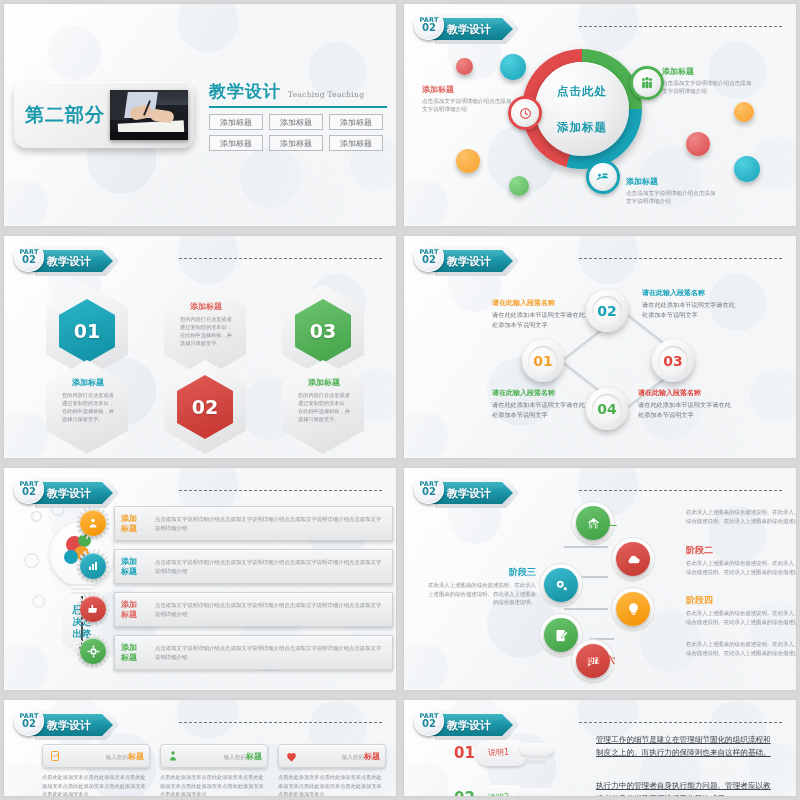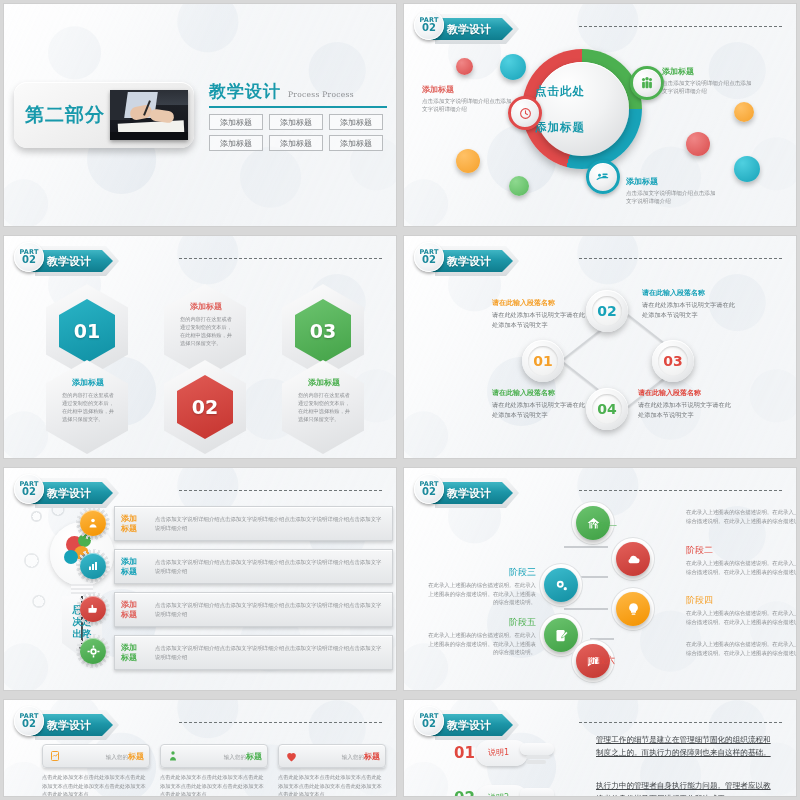--- a/index.html
+++ b/index.html
@@ -107,21 +107,21 @@
     display:flex;align-items:center;justify-content:center;font-size:8px;color:#6d7073;}
 
   
   .donut-wrap{position:absolute;left:118px;top:45px;width:120px;height:120px;}
   .donut{position:absolute;inset:0;border-radius:50%;
     background:conic-gradient(#4cb050 0deg 90deg,#17a2b8 90deg 195deg,#e04a4a 195deg 360deg);
     box-shadow:0 4px 9px rgba(0,0,0,.26);}
   .donut-hole{position:absolute;left:13px;top:13px;right:13px;bottom:13px;border-radius:50%;
     background:radial-gradient(circle at 34% 26%,#ffffff 0%,#f1f2f3 45%,#d4d6d8 100%);
     box-shadow:0 3px 7px rgba(0,0,0,.25), inset 0 1px 0 #fff;
-    display:flex;flex-direction:column;justify-content:center;gap:21px;}
+    display:flex;flex-direction:column;align-items:center;justify-content:center;gap:21px;}
   .donut-hole span{font-size:11.5px;font-weight:bold;color:#1899ab;letter-spacing:1px;}
 
   .icobtn{position:absolute;width:28px;height:28px;border-radius:50%;
     background:radial-gradient(circle at 35% 28%,#fff 0%,#f0f1f2 55%,#d6d8da 100%);
     box-shadow:0 2px 4px rgba(0,0,0,.28), inset 0 1px 0 #fff;
     display:flex;align-items:center;justify-content:center;}
   .icobtn.ring-red{border:3px solid #e04a4a;}
   .icobtn.ring-green{border:3px solid #4cb050;}
   .icobtn.ring-teal{border:3px solid #17a2b8;}
 
@@ -223,21 +223,21 @@
     display:flex;align-items:center;justify-content:center;color:#fff;font-size:14px;
     box-shadow:0 3px 5px rgba(0,0,0,.28), 0 0 0 4px #fff, 0 0 0 5px #e0e2e4;}
   .st-green{background:linear-gradient(160deg,#6cc46f,#3fa044);}
   .st-red{background:linear-gradient(160deg,#e4615b,#c43732);}
   .st-teal{background:linear-gradient(160deg,#3cbcce,#128fa2);}
   .st-orange{background:linear-gradient(160deg,#ffb946,#f39200);}
   .st-green2{background:linear-gradient(160deg,#6cc46f,#3fa044);}
   .st-red2{background:linear-gradient(160deg,#e4615b,#c43732);}
   .sline{position:absolute;height:1.5px;background:#c9ccd0;}
   .scap{position:absolute;width:108px;}
-  .scap .t{font-size:9px;font-weight:normal;margin-bottom:2px;}
+  .scap .t{font-size:9px;font-weight:bold;margin-bottom:2px;}
   .scap .b{font-size:5.4px;color:#8b8e91;line-height:1.6;}
   .scap.right .t{text-align:left;} .scap.left{text-align:right;}
 
   
   .c7{position:absolute;width:108px;}
   .c7-head{height:22px;border-radius:4px;
     background:linear-gradient(180deg,#f8f9fa,#e6e8ea);
     border:1px solid #d2d5d8;box-shadow:0 2px 3px rgba(0,0,0,.16), inset 0 1px 0 #fff;
     display:flex;align-items:center;padding:0 5px;gap:5px;}
   .c7-ico{width:14px;height:14px;display:flex;align-items:center;justify-content:center;font-size:11px;}
@@ -276,21 +276,21 @@
           <div class="hand1"></div>
           <div class="hand2"></div>
         <div class="pen"></div>
           <div class="desk"></div>
       </div>
     </div>
 
     <div class="s1-right">
       <div class="s1-h">
         <span class="cn">教学设计</span>
-        <span class="en">Process Process</span>
+        <span class="en">Teaching Teaching</span>
       </div>
       <div class="s1-rule"></div>
       <div class="s1-grid">
         <div class="s1-btn">添加标题</div>
         <div class="s1-btn">添加标题</div>
         <div class="s1-btn">添加标题</div>
         <div class="s1-btn">添加标题</div>
         <div class="s1-btn">添加标题</div>
         <div class="s1-btn">添加标题</div>
       </div>
@@ -651,24 +651,20 @@
       <div class="b">在此录入上述图表的综合描述说明。在此录入上述图表的综合描述说明。在此录入上述图表的综合描述说明。</div>
     </div>
     <div class="scap left" style="left:22px;top:98px;width:110px;">
       <div class="t" style="color:#17a2b8">阶段三</div>
       <div class="b">在此录入上述图表的综合描述说明。在此录入上述图表的综合描述说明。在此录入上述图表的综合描述说明。</div>
     </div>
     <div class="scap right" style="left:282px;top:126px;width:140px;">
       <div class="t" style="color:#f5a02a">阶段四</div>
       <div class="b">在此录入上述图表的综合描述说明。在此录入上述图表的综合描述说明。在此录入上述图表的综合描述说明。</div>
     </div>
-    <div class="scap left" style="left:22px;top:148px;width:110px;">
-      <div class="t" style="color:#4cb050">阶段五</div>
-      <div class="b">在此录入上述图表的综合描述说明。在此录入上述图表的综合描述说明。在此录入上述图表的综合描述说明。</div>
-    </div>
     <div class="scap right" style="left:238px;top:172px;">
       <div class="t" style="color:#e0483f;position:absolute;left:-54px;top:14px;">阶段六</div>
       <div class="b" style="margin-left:44px;width:140px;">在此录入上述图表的综合描述说明。在此录入上述图表的综合描述说明。在此录入上述图表的综合描述说明。</div>
     </div>
   </div>
 
   <div class="slide s7">
     <div class="hexbg"></div>
     <div class="hdr">
       <div class="part-badge">

